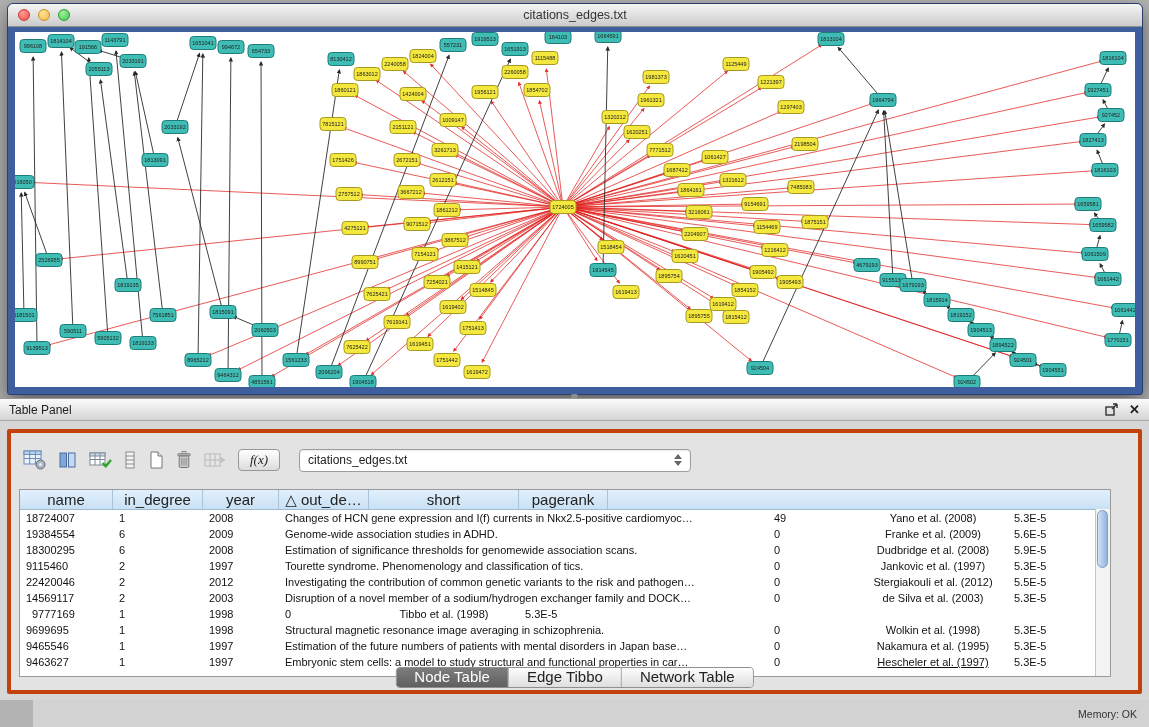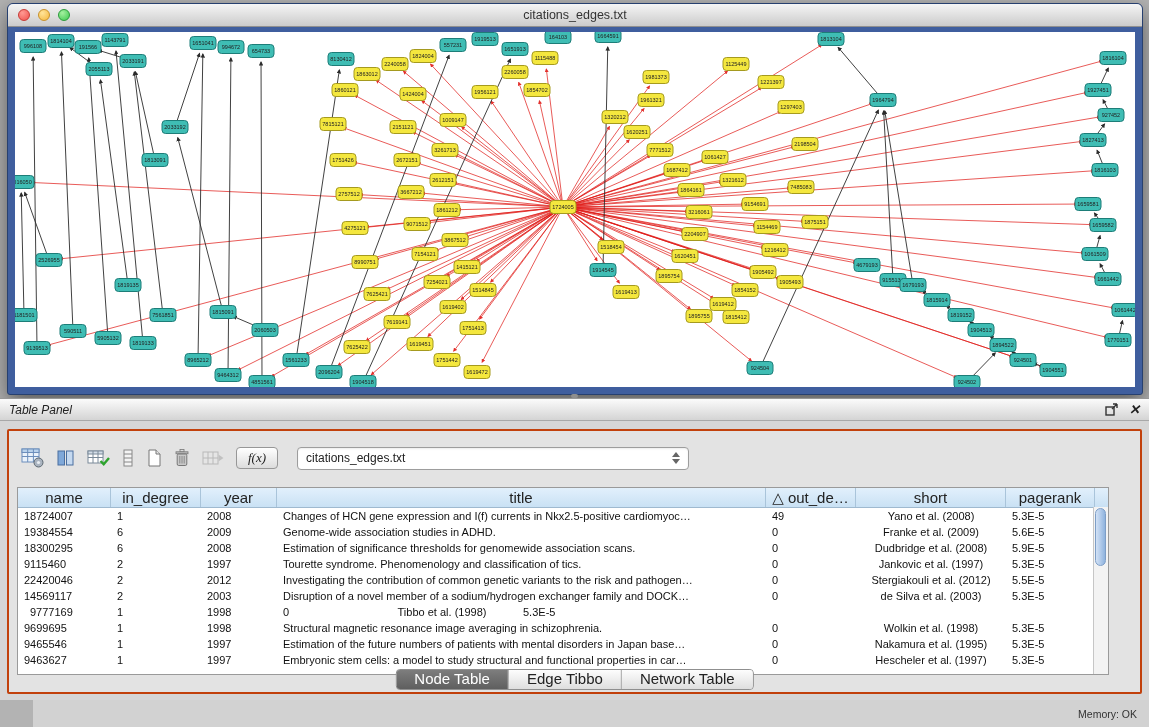--- a/index.html
+++ b/index.html
@@ -40,28 +40,28 @@
     position:absolute;left:571px;top:394px;width:7px;height:4px;border-radius:2px;
     background:#8e8e8e;
   }
   
   .table-panel{
     position:absolute;left:0;top:398px;width:1149px;height:302px;
     background:#d6d6d6;border-top:1px solid #979797;box-sizing:border-box;
   }
   .panel-header{
     height:21px;background:linear-gradient(#fbfbfb,#d4d4d4);
-    border-bottom:1px solid #a8a8a8;display:flex;align-items:center;padding:0 9px;font-style:italic;
+    border-bottom:1px solid #a8a8a8;display:flex;align-items:center;padding:0 9px;
   }
   .panel-title{font-size:12px;color:#222;}
   .header-actions{margin-left:auto;display:flex;align-items:center;gap:10px;}
   .close-x{font-size:13px;font-weight:bold;color:#222;cursor:default;line-height:1;}
   .panel-inner{
     position:absolute;top:30px;left:7px;right:7px;bottom:6px;
-    background:#e3e3e3;border:2px solid #c2410c;border-radius:2px;
+    background:#e3e3e3;border:4px solid #c2410c;border-radius:2px;
   }
   .toolbar{
     position:absolute;top:12px;left:12px;height:30px;
     display:flex;align-items:center;gap:11px;
   }
   .tool-icon{display:flex;align-items:center;justify-content:center;height:26px;}
   .fx-btn{
     display:inline-block;min-width:30px;height:20px;line-height:20px;text-align:center;
     border:1px solid #979797;border-radius:4px;padding:0 5px;
     background:linear-gradient(#ffffff,#dcdcdc);
@@ -883,21 +883,20 @@
               <span class="tri-down"></span>
           </span>
         </div>
       </div>
 
       <div class="tableframe">
         <div class="thead" id="thead">
             <div class="hcell" style="width: 93px;">name</div>
             <div class="hcell" style="width: 90px;">in_degree</div>
             <div class="hcell" style="width: 76px;">year</div>
-            <div class="hcell" style="width: 489px;">title</div>
             <div class="hcell" style="width: 90px;">△ out_de…</div>
             <div class="hcell" style="width: 150px;">short</div>
             <div class="hcell" style="width: 89px;">pagerank</div>
           </div>
         <div class="tbody" id="tbody">
             <div class="trow">
               <div class="cell" style="width: 93px;">18724007</div>
               <div class="cell" style="width: 90px;">1</div>
               <div class="cell" style="width: 76px;">2008</div>
               <div class="cell" style="width: 489px;">Changes of HCN gene expression and I(f) currents in Nkx2.5-positive cardiomyoc…</div>
@@ -975,21 +974,21 @@
               <div class="cell" style="width: 90px;">0</div>
               <div class="cell a-center" style="width: 150px;">Nakamura et al. (1995)</div>
               <div class="cell" style="width: 89px;">5.3E-5</div>
             </div>
             <div class="trow">
               <div class="cell" style="width: 93px;">9463627</div>
               <div class="cell" style="width: 90px;">1</div>
               <div class="cell" style="width: 76px;">1997</div>
               <div class="cell" style="width: 489px;">Embryonic stem cells: a model to study structural and functional properties in car…</div>
               <div class="cell" style="width: 90px;">0</div>
-              <div class="cell a-center" style="width: 150px;">Hescheler et al. (1997)</div>
+              <div class="cell a-center" style="width: 150px; text-decoration: underline;">Hescheler et al. (1997)</div>
               <div class="cell" style="width: 89px;">5.3E-5</div>
             </div>
           </div>
         <div class="vscroll">
           <div class="vthumb"></div>
         </div>
       </div>
 
       <div class="tabs" id="tabs">
           <div class="tab selected">Node Table</div>

